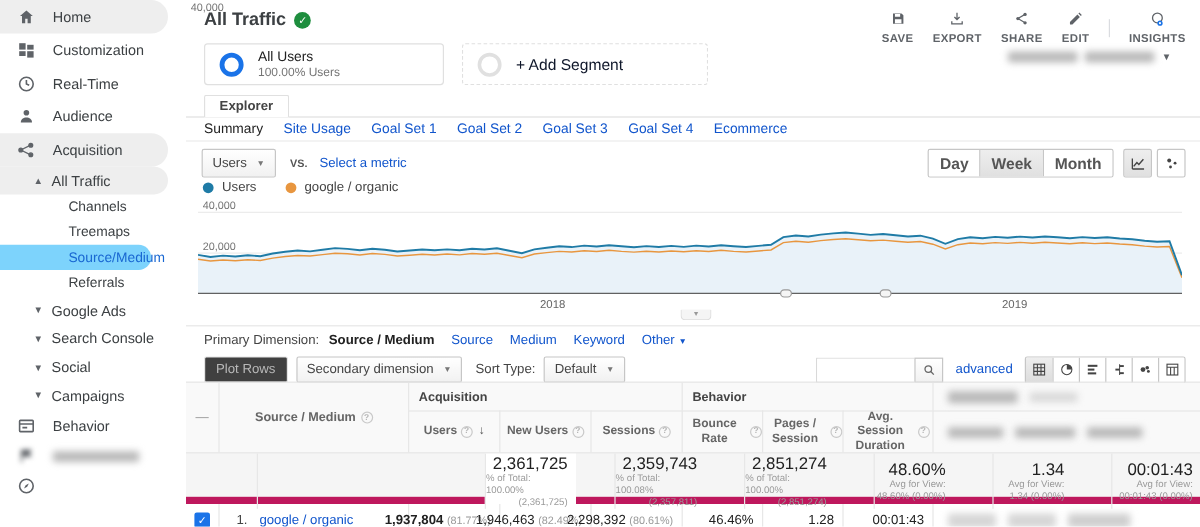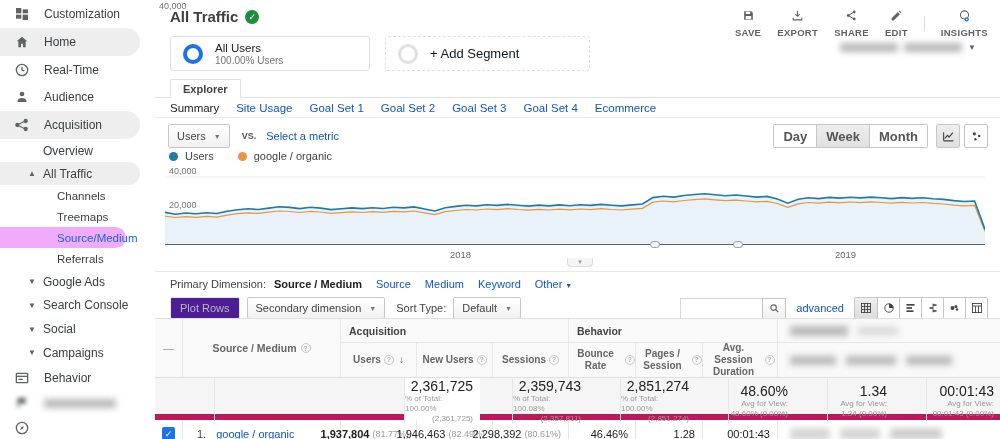--- a/index.html
+++ b/index.html
@@ -12,21 +12,21 @@
   .sb-item { display:flex; align-items:center; font-size:12px; color:#3c4043; cursor:pointer; }
   .sb-item .txt { white-space:nowrap; }
   .sb-l1 { height:28px; padding-left:14px; }
   .sb-l1 .ic { width:16px; height:16px; margin-right:14px; flex:0 0 16px; }
   .sb-pill { background:#eeeeee; border-radius:0 15px 15px 0; margin-right:15px; }
   .sb-sec { height:18px; display:flex; align-items:center; padding-left:14px; font-size:8.5px; letter-spacing:.5px; color:#5f6368; }
   .sb-l2 { height:23px; padding-left:43px; }
   .sb-l2c { height:23px; padding-left:28px; }
   .sb-l2c .caret { width:15px; font-size:8px; color:#5f6368; }
   .sb-l3 { height:21px; padding-left:57px; font-size:11.5px; }
-  .sb-sel { background:#f0abfc; color:#1967d2; border-radius:0 12px 12px 0; margin-right:29px; } .sb-h22{height:22px;} .sb-h24{height:24px;} .sb-h27{height:27px;}
+  .sb-sel { background:#7dd3fc; color:#1967d2; border-radius:0 12px 12px 0; margin-right:29px; } .sb-h22{height:22px;} .sb-h24{height:24px;} .sb-h27{height:27px;}
   .blurblob { background:#b9b9b9; border-radius:2px; filter:blur(3px); display:inline-block; }
   .ic svg { width:100%; height:100%; }
 
   
   #main { position:absolute; left:155px; top:0; width:845px; height:439px; background:#fff; }
 
   .titlerow { position:absolute; top:8px; left:15px; display:flex; align-items:center; gap:7px; }
   .page-title { font-size:15px; font-weight:bold; color:#3c4043; }
   .okbadge { width:14px; height:14px; border-radius:50%; background:#1e8e3e; color:#fff; font-size:9px; display:flex; align-items:center; justify-content:center; }
 
@@ -77,21 +77,21 @@
   .collapse-tab { position:absolute; top:258px; left:412px; width:26px; height:9px; background:#f5f5f5; border:1px solid #ddd; border-top:none; border-radius:0 0 4px 4px; display:flex; align-items:center; justify-content:center; font-size:6px; color:#999; cursor:pointer; }
   .chart-divider { position:absolute; top:271px; left:0; right:0; border-top:1px solid #e7e7e7; }
 
   .dimbar { position:absolute; top:278px; left:15px; display:flex; align-items:center; gap:14px; font-size:11px; }
   .dim-label { color:#444; }
   .dim-active { color:#212121; font-weight:bold; margin-left:-6px; }
   .dimlink { color:#15c; cursor:pointer; }
   .dimlink .caret { font-size:7px; }
 
   .toolbar { position:absolute; top:296px; left:15px; right:12px; height:24px; display:flex; align-items:center; gap:7px; }
-  .btn-disabled { height:22px; padding:0 9px; display:flex; align-items:center; font-size:11px; color:#b8b8b8; background:#4c1d95; border:1px solid #e4e4e4; border-radius:2px; }
+  .btn-disabled { height:22px; padding:0 9px; display:flex; align-items:center; font-size:11px; color:#b8b8b8; background:#404040; border:1px solid #e4e4e4; border-radius:2px; }
   .sortlabel { font-size:11px; color:#444; margin-left:4px; }
   .searchgrp { margin-left:auto; display:flex; align-items:center; }
   .searchinput { width:82px; height:21px; border:1px solid #d9d9d9; border-right:none; border-radius:1px 0 0 1px; font-size:11px; padding:0 5px; outline:none; font-family:"Liberation Sans",sans-serif; }
   .magbtn { width:24px; height:21px; border:1px solid #c6c6c6; background:linear-gradient(#fff,#f1f1f1); display:flex; align-items:center; justify-content:center; cursor:pointer; }
   .magbtn svg { width:11px; height:11px; }
   .advlink { font-size:11px; color:#15c; margin:0 10px; cursor:pointer; }
   .viewbtns { display:flex; border:1px solid #c6c6c6; border-radius:2px; overflow:hidden; }
   .vbtn { width:22px; height:21px; display:flex; align-items:center; justify-content:center; background:#fff; border-left:1px solid #c6c6c6; cursor:pointer; }
   .vbtn:first-child { border-left:none; }
   .vbtn.active { background:linear-gradient(#eee,#dcdcdc); }
@@ -124,34 +124,34 @@
   .rowlink { color:#15c; cursor:pointer; }
   .cbx { width:13px; height:13px; background:#1a73e8; border-radius:2px; color:#fff; font-size:9px; display:flex; align-items:center; justify-content:center; margin:auto; cursor:pointer; }
   .blurzone { display:flex; align-items:center; gap:10px; padding-left:12px; }
 </style>
 </head>
 <body>
 
 <div id="app">
 
   <aside id="sidebar">
+    <div class="sb-item sb-l1 sb-pill">
+      <span class="ic"><svg viewBox="0 0 24 24">
+            <path d="M12 4 L4 11 H6.5 V20 H10.5 V14.5 H13.5 V20 H17.5 V11 H20 Z" fill="#5f6368"></path>
+          </svg></span>
+      <span class="txt">Home</span>
+    </div>
     <div class="sb-item sb-l1">
       <span class="ic"><svg viewBox="0 0 24 24" fill="#5f6368">
             <rect x="3" y="3" width="8" height="8"></rect>
             <rect x="13" y="5" width="8" height="6"></rect>
             <rect x="3" y="13" width="8" height="6"></rect>
             <rect x="13" y="13" width="8" height="8"></rect>
           </svg></span>
       <span class="txt">Customization</span>
-    </div>
-    <div class="sb-item sb-l1 sb-pill">
-      <span class="ic"><svg viewBox="0 0 24 24">
-            <path d="M12 4 L4 11 H6.5 V20 H10.5 V14.5 H13.5 V20 H17.5 V11 H20 Z" fill="#5f6368"></path>
-          </svg></span>
-      <span class="txt">Home</span>
     </div>
     <div class="sb-item sb-l1 sb-h27">
       <span class="ic"><svg viewBox="0 0 24 24" fill="none" stroke="#5f6368" stroke-width="2">
             <circle cx="12" cy="12" r="8.5"></circle>
             <path d="M12 7 V12 L15.5 13.5"></path>
           </svg></span>
       <span class="txt">Real-Time</span>
     </div>
     <div class="sb-item sb-l1">
       <span class="ic"><svg viewBox="0 0 24 24" fill="#5f6368">
@@ -162,23 +162,20 @@
     </div>
     <div class="sb-item sb-l1 sb-pill">
       <span class="ic"><svg viewBox="0 0 24 24" fill="#5f6368" stroke="#5f6368" stroke-width="1.6">
             <line x1="5" y1="12" x2="16" y2="6.5"></line>
             <line x1="5" y1="12" x2="16" y2="17.5"></line>
             <circle cx="5" cy="12" r="2.4"></circle>
             <circle cx="17.5" cy="6" r="2.4"></circle>
             <circle cx="17.5" cy="18" r="2.4"></circle>
           </svg></span>
       <span class="txt">Acquisition</span>
-    </div>
-    <div class="sb-item sb-l2">
-      <span class="txt">Overview</span>
     </div>
     <div class="sb-item sb-l2c sb-pill">
       <span class="caret">▲</span>
       <span class="txt">All Traffic</span>
     </div>
     <div class="sb-item sb-l3">
       <span class="txt">Channels</span>
     </div>
     <div class="sb-item sb-l3">
       <span class="txt">Treemaps</span>

